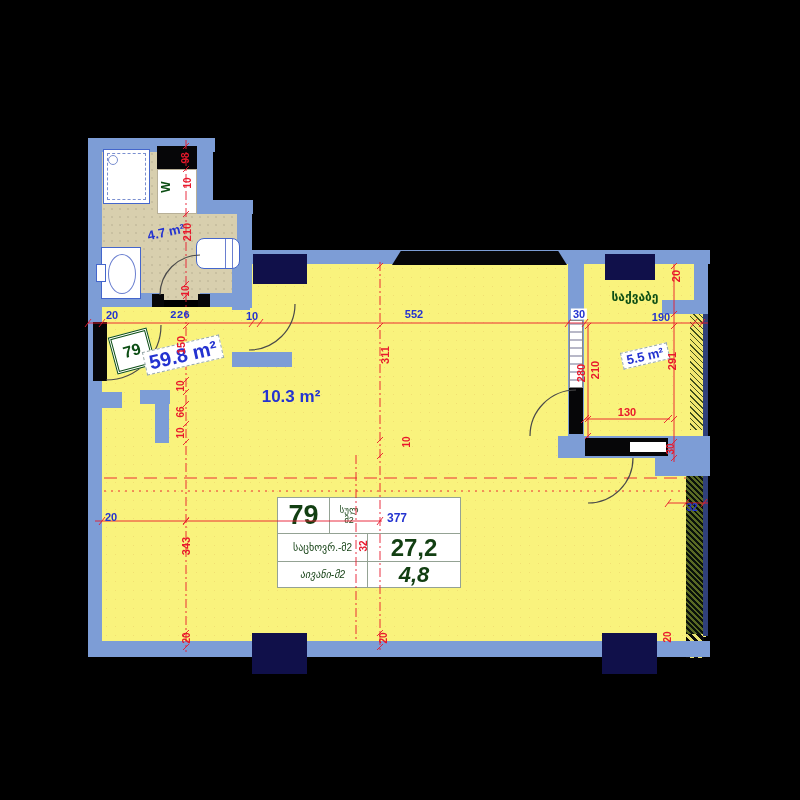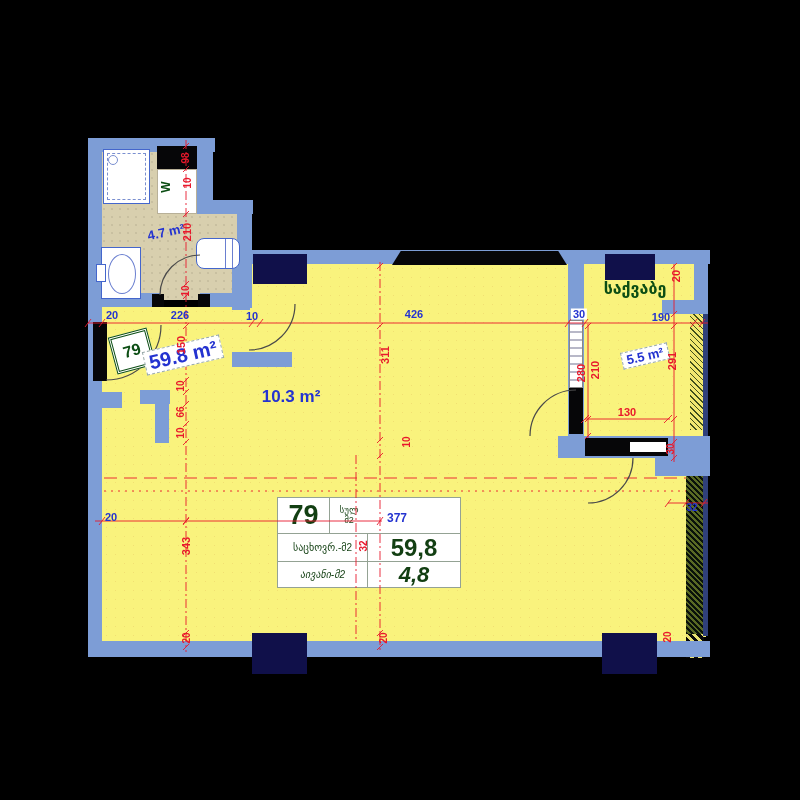--- a/index.html
+++ b/index.html
@@ -110,21 +110,21 @@
   <div id="info-table">
     <div class="tr">
       <div class="td num">79</div>
       <div class="td small">
         <div>სულ</div>
         <div>მ2</div>
       </div>
     </div>
     <div class="tr">
       <div class="td lbl">საცხოვრ.-მ2</div>
-      <div class="td val v2">59,8</div>
+      <div class="td val v2">27,2</div>
     </div>
     <div class="tr">
       <div class="td lbl">აივანი-მ2</div>
       <div class="td val v3">4,8</div>
     </div>
   </div>
 
   <svg id="lines" width="800" height="800">
     <g stroke="#e8192c" stroke-width="0.9" fill="none">
       <path d="M88 323 H708"></path>
@@ -155,23 +155,23 @@
       <path d="M633 458 A45 45 0 0 1 588 503"></path>
     </g>
   </svg>
 
   <div id="entry-box">
     <span>79</span>
   </div>
 
   <div id="ann-layer">
       <span class="ann " style="left: 112px; top: 315px; color: rgb(36, 51, 208); font-size: 11px; transform: translate(-50%, -50%) rotate(0deg);">20</span>
-      <span class="ann " style="left: 180px; top: 315px; color: rgb(36, 51, 208); font-size: 11px; transform: translate(-50%, -50%) rotate(0deg);">226</span>
+      <span class="ann " style="left: 180px; top: 315px; color: rgb(36, 51, 208); font-size: 11px; transform: translate(-50%, -50%) rotate(0deg); font-family: Liberation Mono, monospace;">226</span>
       <span class="ann " style="left: 252px; top: 316px; color: rgb(36, 51, 208); font-size: 11px; transform: translate(-50%, -50%) rotate(0deg);">10</span>
-      <span class="ann " style="left: 414px; top: 314px; color: rgb(36, 51, 208); font-size: 11px; transform: translate(-50%, -50%) rotate(0deg);">426</span>
+      <span class="ann " style="left: 414px; top: 314px; color: rgb(36, 51, 208); font-size: 11px; transform: translate(-50%, -50%) rotate(0deg);">552</span>
       <span class="ann wb" style="left: 579px; top: 314px; color: rgb(36, 51, 208); font-size: 11px; transform: translate(-50%, -50%) rotate(0deg);">30</span>
       <span class="ann " style="left: 646px; top: 317px; color: rgb(36, 51, 208); font-size: 11px; transform: translate(-50%, -50%) rotate(0deg); margin-left: 15px;">190</span>
       <span class="ann " style="left: 111px; top: 517px; color: rgb(36, 51, 208); font-size: 11px; transform: translate(-50%, -50%) rotate(0deg);">20</span>
       <span class="ann " style="left: 692px; top: 508px; color: rgb(36, 51, 208); font-size: 10px; transform: translate(-50%, -50%) rotate(0deg);">32</span>
       <span class="ann " style="left: 397px; top: 518px; color: rgb(36, 51, 208); font-size: 12px; transform: translate(-50%, -50%) rotate(0deg); text-align: right;">377</span>
       <span class="ann " style="left: 166px; top: 232px; color: rgb(36, 51, 208); font-size: 13px; transform: translate(-50%, -50%) rotate(-12deg);">4.7 m²</span>
       <span class="ann " style="left: 291px; top: 396px; color: rgb(36, 51, 208); font-size: 17px; transform: translate(-50%, -50%) rotate(0deg);">10.3 m²</span>
       <span class="ann whitebox" style="left: 183px; top: 355px; color: rgb(36, 51, 208); font-size: 20px; transform: translate(-50%, -50%) rotate(-13deg);">59.8 m²</span>
       <span class="ann whitebox" style="left: 645px; top: 356px; color: rgb(36, 51, 208); font-size: 13px; transform: translate(-50%, -50%) rotate(-13deg);">5.5 m²</span>
       <span class="ann " style="left: 186px; top: 158px; color: rgb(232, 25, 44); font-size: 10px; transform: translate(-50%, -50%) rotate(-90deg);">98</span>
@@ -189,16 +189,16 @@
       <span class="ann " style="left: 384px; top: 638px; color: rgb(232, 25, 44); font-size: 10px; transform: translate(-50%, -50%) rotate(-90deg);">20</span>
       <span class="ann " style="left: 676px; top: 276px; color: rgb(232, 25, 44); font-size: 11px; transform: translate(-50%, -50%) rotate(-90deg);">20</span>
       <span class="ann " style="left: 581px; top: 373px; color: rgb(232, 25, 44); font-size: 11px; transform: translate(-50%, -50%) rotate(-90deg);">280</span>
       <span class="ann " style="left: 595px; top: 370px; color: rgb(232, 25, 44); font-size: 11px; transform: translate(-50%, -50%) rotate(-90deg);">210</span>
       <span class="ann " style="left: 672px; top: 361px; color: rgb(232, 25, 44); font-size: 11px; transform: translate(-50%, -50%) rotate(-90deg);">291</span>
       <span class="ann " style="left: 627px; top: 412px; color: rgb(232, 25, 44); font-size: 11px; transform: translate(-50%, -50%) rotate(0deg); text-align: right;">130</span>
       <span class="ann " style="left: 671px; top: 449px; color: rgb(232, 25, 44); font-size: 10px; transform: translate(-50%, -50%) rotate(-90deg);">30</span>
       <span class="ann " style="left: 668px; top: 637px; color: rgb(232, 25, 44); font-size: 10px; transform: translate(-50%, -50%) rotate(-90deg);">20</span>
       <span class="ann " style="left: 364px; top: 546px; color: rgb(232, 25, 44); font-size: 10px; transform: translate(-50%, -50%) rotate(-90deg);">32</span>
       <span class="ann " style="left: 166px; top: 187px; color: rgb(12, 78, 20); font-size: 12px; transform: translate(-50%, -50%) rotate(-90deg);">W</span>
-      <span class="ann " style="left: 635px; top: 289px; color: rgb(12, 78, 20); font-size: 16px; transform: translate(-50%, -50%) rotate(0deg);">საქვაბე</span>
+      <span class="ann " style="left: 635px; top: 297px; color: rgb(12, 78, 20); font-size: 12px; transform: translate(-50%, -50%) rotate(0deg);">საქვაბე</span>
     </div>
 
 </div>
 
 </body></html>

